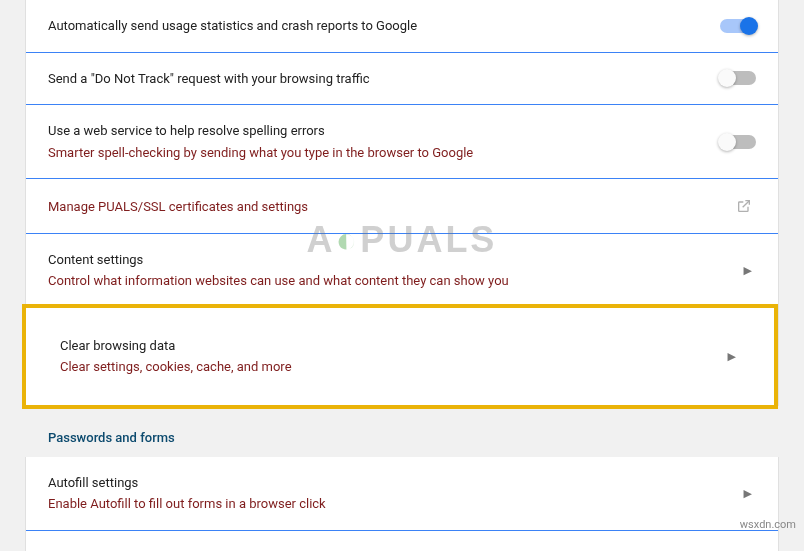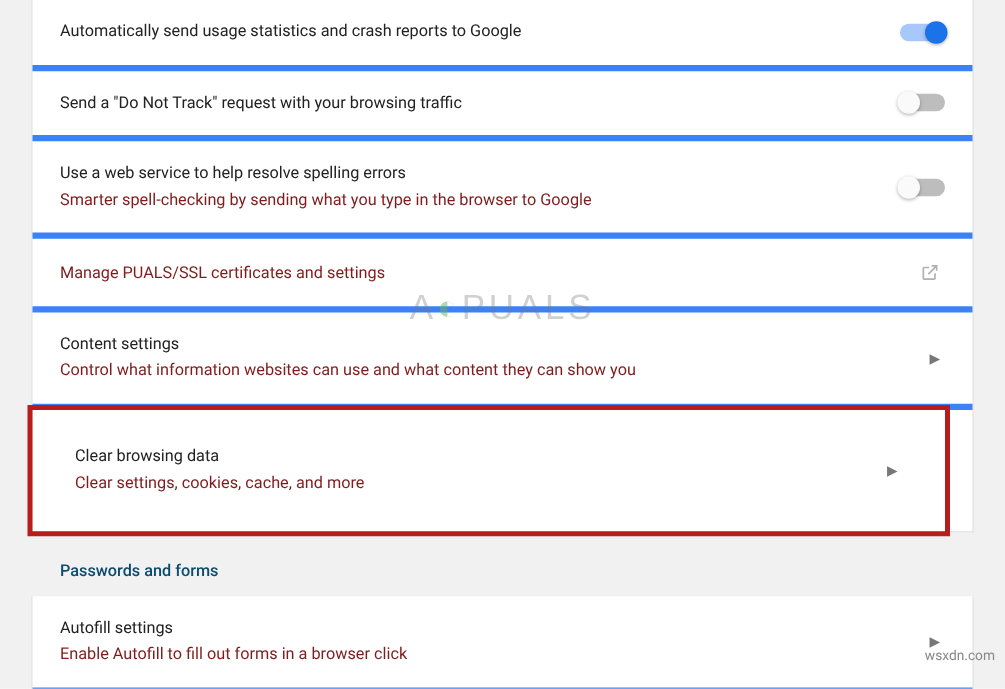--- a/index.html
+++ b/index.html
@@ -16,21 +16,21 @@
     .settings-container {
       background: #fff;
       margin: 0 25px;
       border: 1px solid #e0e0e0;
       border-top: none;
     }
     .settings-row {
       display: flex;
       align-items: center;
       padding: 16px 22px;
-      border-bottom: 5px solid #3b82f6;
+      border-bottom: 1px solid #3b82f6;
       min-height: 44px;
     }
     .settings-row:last-child { border-bottom: none; }
     .row-text {
       flex: 1;
     }
     .row-title {
       font-size: 13px;
       color: #222;
       line-height: 1.5;
@@ -79,41 +79,41 @@
     }
     .popout-icon {
       flex-shrink: 0;
       width: 16px;
       height: 16px;
       margin-right: 4px;
     }
     .popout-icon svg { display: block; }
 
     .highlight-box {
-      border: 4px solid #b91c1c;
+      border: 4px solid #eab308;
       padding: 12px;
-      margin: -4px 18px -4px -4px;
+      margin: -4px 0 -4px -4px;
       box-shadow: 0 0 0 0;
     }
     .highlight-box .settings-row { border-bottom: none; }
 
     .section-header {
       padding: 24px 48px 12px;
       font-size: 13px;
       color: #0c4a6e;
       font-weight: 500;
     }
 
     .watermark {
       position: absolute;
-      top: 230px;
+      top: 219px;
       left: 50%;
       transform: translateX(-50%);
-      font-size: 28px;
-      font-weight: normal;
+      font-size: 36px;
+      font-weight: bold;
       color: rgba(120,120,120,0.35);
       letter-spacing: 3px;
       pointer-events: none;
       font-family: Arial, sans-serif;
     }
     .watermark-accent {
       color: rgba(100,180,100,0.5);
     }
     .footer-text {
       position: absolute;

